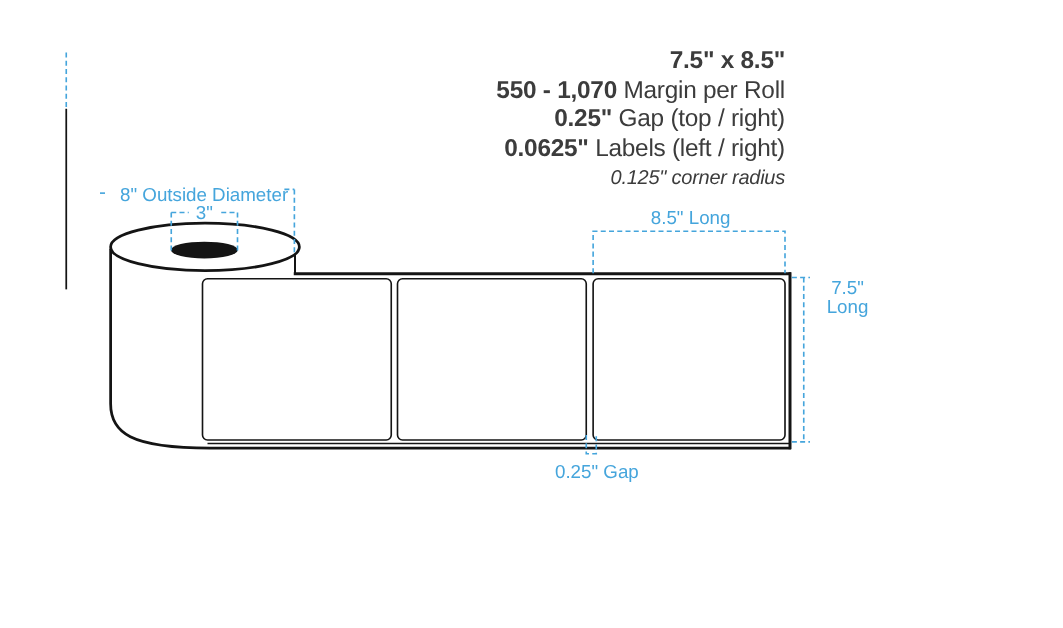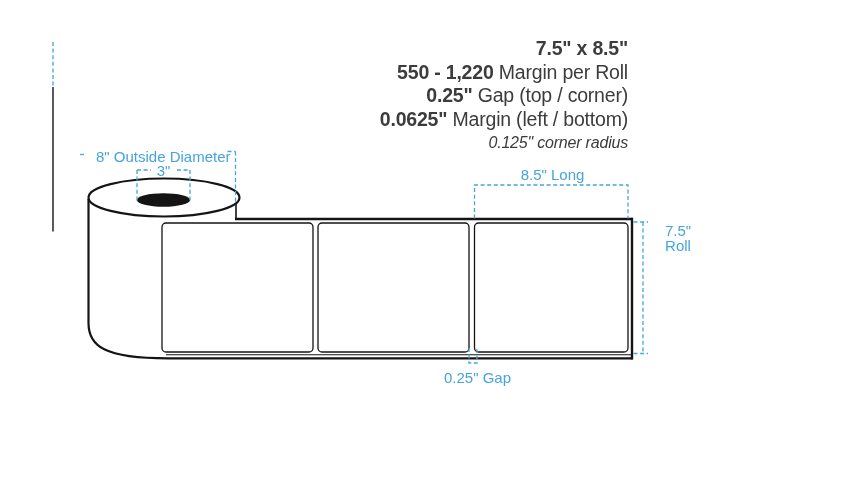--- a/index.html
+++ b/index.html
@@ -48,28 +48,28 @@
     <path d="M80 154.5 H85" fill="none" stroke="#45A5DC" stroke-width="1.3" stroke-dasharray="4 2.6"></path>
     <path d="M227.5 151.5 H235.5 M235.5 151.5 V204" fill="none" stroke="#45A5DC" stroke-width="1.3" stroke-dasharray="4 2.6"></path>
     <path d="M137 170 H151 M137 170 V201 M177 170 H190 M190 170 V201" fill="none" stroke="#45A5DC" stroke-width="1.3" stroke-dasharray="4 2.6"></path>
     <path d="M474.5 218.5 V185 H628 V218.5" fill="none" stroke="#45A5DC" stroke-width="1.3" stroke-dasharray="4 2.6"></path>
     <path d="M469 348 V363 H477 V348" fill="none" stroke="#45A5DC" stroke-width="1.3" stroke-dasharray="4 2.6"></path>
     <path d="M633.5 222 H648 M643 222 V353.5 M633.5 353.5 H648" fill="none" stroke="#45A5DC" stroke-width="1.3" stroke-dasharray="4 2.6"></path>
   </svg>
 
   <div class="spec">
     <div><b>7.5" x 8.5"</b></div>
-    <div><b>550 - 1,220</b> <span>Margin per Roll</span></div>
-    <div><b>0.25"</b> <span>Gap (top / corner)</span></div>
-    <div><b>0.0625"</b> <span>Margin (left / bottom)</span></div>
+    <div><b>550 - 1,070</b> <span>Margin per Roll</span></div>
+    <div><b>0.25"</b> <span>Gap (top / right)</span></div>
+    <div><b>0.0625"</b> <span>Labels (left / right)</span></div>
     <div class="it"><span>0.125" corner radius</span></div>
   </div>
 
   <div class="txt blue" style="left:96px;top:149px;">8" Outside Diameter</div>
   <div class="txt blue center" style="left:143px;top:162.5px;width:41px;">3"</div>
   <div class="txt blue center" style="left:512px;top:167px;width:81px;">8.5" Long</div>
   <div class="txt blue center" style="left:648px;top:222.5px;width:60px;">
     <div>7.5"</div>
-    <div>Roll</div>
+    <div>Long</div>
   </div>
   <div class="txt blue center" style="left:437px;top:369.5px;width:81px;">0.25" Gap</div>
 
 </div>
 
 </body></html>

